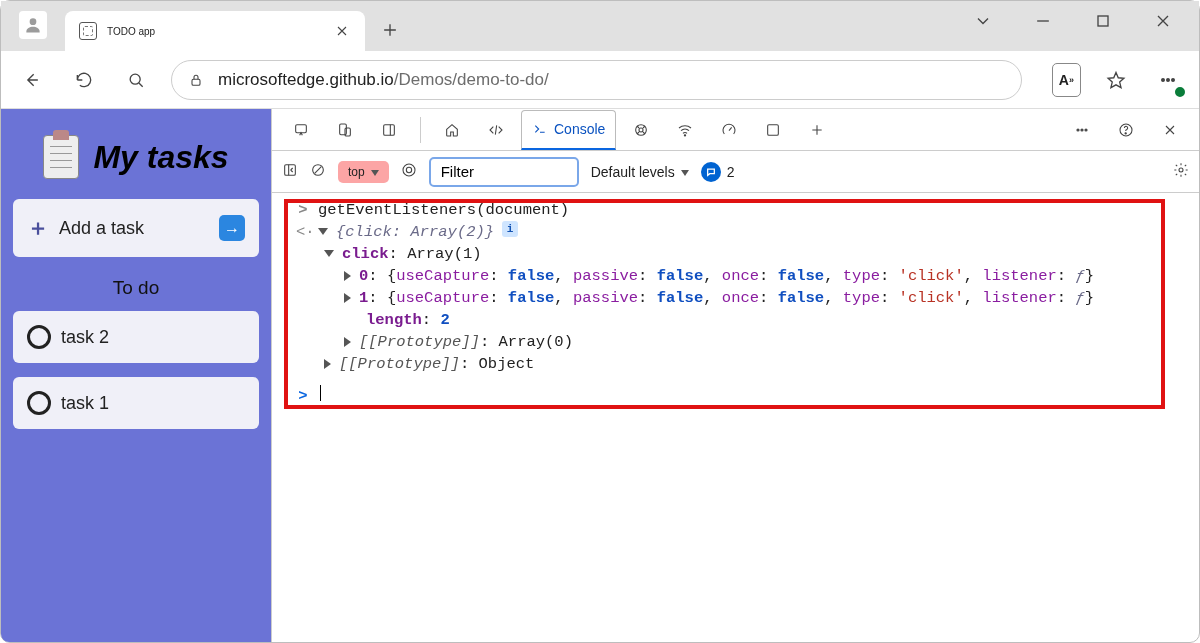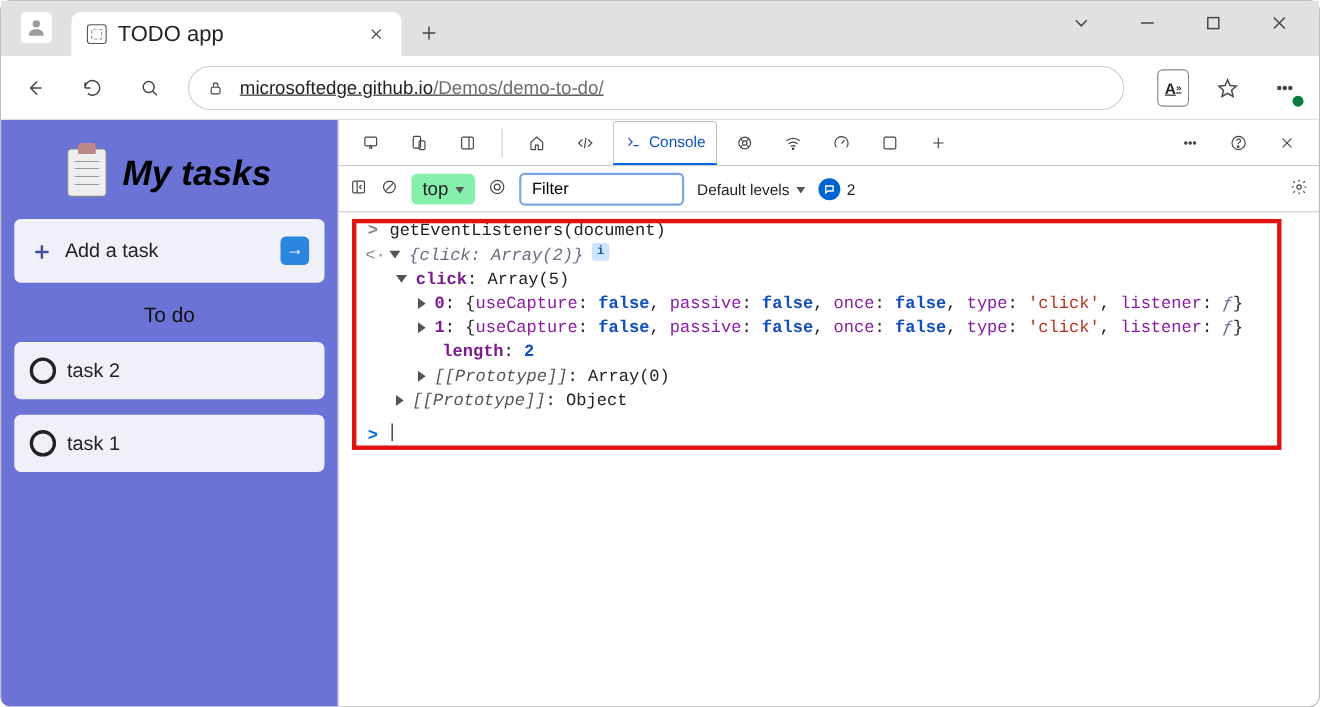--- a/index.html
+++ b/index.html
@@ -4,62 +4,62 @@
 <style>
   * { box-sizing: border-box; }
   html, body { margin:0; padding:0; font-family: "Segoe UI", Arial, sans-serif; font-size:14px; color:#222; }
   body { width:1200px; height:643px; background:#fff; overflow:hidden; }
 
   
   .window      { width:1200px; height:643px; border:1px solid #bdbdbd; border-radius:10px; background:#fff; display:flex; flex-direction:column; }
   .titlebar    { height:50px; background:#e1e1e1; display:flex; align-items:flex-end; padding:0 8px; }
   .avatar      { width:28px; height:28px; background:#fff; border-radius:4px; margin:0 14px 12px 10px; display:flex; align-items:center; justify-content:center; }
   .avatar svg  { width:20px; height:20px; fill:#9c9c9c; }
-  .tab         { margin-left:4px; height:40px; background:#fff; border-radius:8px 8px 0 0; display:flex; align-items:center; padding:0 12px 0 14px; min-width:300px; gap:10px; font-size:20px; }
+  .tab         { margin-left:4px; height:40px; background:#fff; border-radius:8px 8px 0 0; display:flex; align-items:center; padding:0 12px 0 14px; min-width:300px; gap:10px; font-size:10px; }
   .favicon     { width:18px; height:18px; border:1px solid #555; border-radius:3px; position:relative; }
   .favicon::after{ content:""; position:absolute; inset:3px; border:1px dashed #777; border-radius:2px; }
   .tab-x       { margin-left:auto; display:flex; align-items:center; justify-content:center; width:22px; height:22px; }
   .newtab      { width:38px; height:38px; display:flex; align-items:center; justify-content:center; margin-left:6px; margin-bottom:2px; }
   .win-ctrls   { margin-left:auto; display:flex; gap:28px; margin-bottom:14px; margin-right:12px; align-items:center; }
   .win-ctrls > div { width:32px; height:32px; display:flex; align-items:center; justify-content:center; }
 
-  .navbar      { height:58px; background:#fff; border-bottom:1px solid #ddd; display:flex; align-items:center; padding:0 14px; gap:18px;text-decoration:underline; }
+  .navbar      { height:58px; background:#fff; border-bottom:1px solid #ddd; display:flex; align-items:center; padding:0 14px; gap:18px; }
   .nav-icon    { width:34px; height:34px; display:flex; align-items:center; justify-content:center; border-radius:6px; }
   .addressbar  { flex:1; height:40px; border:1px solid #ccc; border-radius:20px; display:flex; align-items:center; padding:0 16px; gap:14px; font-size:17px; color:#6d6d6d; }
   .url-host    { color:#222; }
   .navbar-right{ display:flex; gap:18px; align-items:center; margin-left:12px; }
   .dots-badge  { position:relative; }
   .dots-badge::after { content:""; position:absolute; right:-2px; bottom:-2px; width:10px; height:10px; background:#0a7d3a; border-radius:50%; border:2px solid #fff; }
 
   
   .main        { flex:1; display:flex; overflow:hidden; }
 
   
-  .todo        { width:306px; background:#6b73d6; padding:14px 12px; display:flex; flex-direction:column; gap:14px; border-bottom-left-radius:8px; }
+  .todo        { width:270px; background:#6b73d6; padding:14px 12px; display:flex; flex-direction:column; gap:14px; border-bottom-left-radius:8px; }
   .todo-title  { display:flex; align-items:center; gap:14px; justify-content:center; margin:12px 0 6px; }
   .clip-icon   { width:36px; height:44px; background:#eee; border:1px solid #888; border-radius:4px; position:relative; }
   .clip-icon::before{ content:""; position:absolute; top:-6px; left:9px; width:16px; height:10px; background:#b88; border-radius:3px 3px 0 0; }
   .clip-icon::after{ content:""; position:absolute; inset:10px 6px 6px 6px; background:repeating-linear-gradient(#999 0 1px, transparent 1px 7px); }
   h1.my-tasks  { margin:0; font-size:32px; font-weight:800; font-style:italic; color:#000; }
   .card        { background:#f0f0f8; border-radius:6px; padding:14px 14px; display:flex; align-items:center; gap:10px; font-size:18px; }
   .circle      { width:24px; height:24px; border:3px solid #222; border-radius:50%; }
   .plus-sq     { font-size:22px; font-weight:700; color:#4a4f9c; }
   .go-btn      { margin-left:auto; width:26px; height:26px; background:#2b86e0; border-radius:5px; color:#fff; display:flex; align-items:center; justify-content:center; font-size:16px; }
   .section-h   { text-align:center; font-size:19px; color:#111; margin:6px 0 -2px; }
 
   
   .devtools    { flex:1; display:flex; flex-direction:column; border-left:1px solid #ccc; }
   .dt-tabs     { height:42px; border-bottom:1px solid #ccc; display:flex; align-items:center; padding:0 10px; gap:6px; }
   .dt-tab      { height:40px; padding:0 10px; display:flex; align-items:center; gap:6px; border:1px solid transparent; border-radius:4px 4px 0 0; color:#444; }
   .dt-tab.active{ border:1px solid #bbb; border-bottom:2px solid #0a66e0; background:#fff; color:#0a52c0;text-align:right; }
   .dt-sep      { width:1px; height:26px; background:#ccc; margin:0 6px; }
   .dt-spacer   { flex:1; }
 
   .dt-toolbar  { height:42px; border-bottom:1px solid #ccc; display:flex; align-items:center; padding:0 10px; gap:12px; }
-  .dt-select   { background:#86efac; border-radius:5px; padding:4px 10px; display:flex; gap:6px; align-items:center; font-size:17px; }
+  .dt-select   { background:#fca5a5; border-radius:5px; padding:4px 10px; display:flex; gap:6px; align-items:center; font-size:12px; }
   .dt-filter   { border:2px solid #7aa7e9; border-radius:5px; height:30px; padding:2px 10px; font-size:15px; color:#000000; min-width:150px; display:flex; align-items:center; }
   .msg-badge   { width:20px;height:20px;background:#0063d1;border-radius:50%;color:#fff;display:flex;align-items:center;justify-content:center;font-size:12px;font-weight:600; }
 
   .dt-body     { flex:1; position:relative; padding:6px 0 0 0; overflow:hidden; }
   .highlight   { position:absolute; left:12px; right:34px; top:6px; height:210px; border:4px solid #e01212; }
   .code        { font-family: Consolas, "Courier New", monospace; font-size:15.5px; line-height:22px; padding:6px 24px; }
   .row         { display:flex; align-items:flex-start; gap:8px; }
   .gutter      { width:14px; text-align:center; color:#888; }
   .tri         { display:inline-block; width:0; height:0; border-style:solid; }
   .tri-down    { border-width:7px 5px 0 5px; border-color:#555 transparent transparent transparent; margin-top:7px;}
@@ -333,21 +333,21 @@
 
         <div class="row">
           <span class="gutter" style="color:#888;">&lt;·</span>
           <span class="tri tri-down"></span>
           <span class="ital">{click: Array(2)}</span>
           <span class="info-i">i</span>
         </div>
 
         <div class="row indent1">
           <span class="tri tri-down"></span>
-          <span><span class="k-key">click</span>: <span>Array(5)</span></span>
+          <span><span class="k-key">click</span>: <span>Array(1)</span></span>
         </div>
 
         <div class="row indent2">
           <span class="tri tri-right"></span>
           <span>
             <span class="k-key">0</span>:
             {<span class="k-prop">useCapture</span>: <span class="k-bool">false</span>,
              <span class="k-prop">passive</span>: <span class="k-bool">false</span>,
              <span class="k-prop">once</span>: <span class="k-bool">false</span>,
              <span class="k-prop">type</span>: <span class="k-str">'click'</span>,

